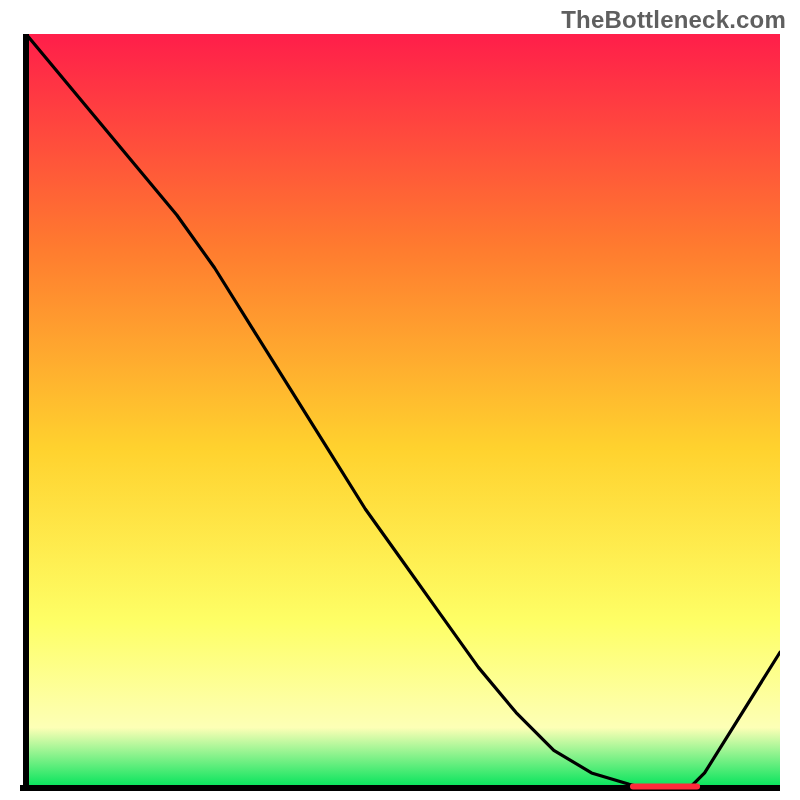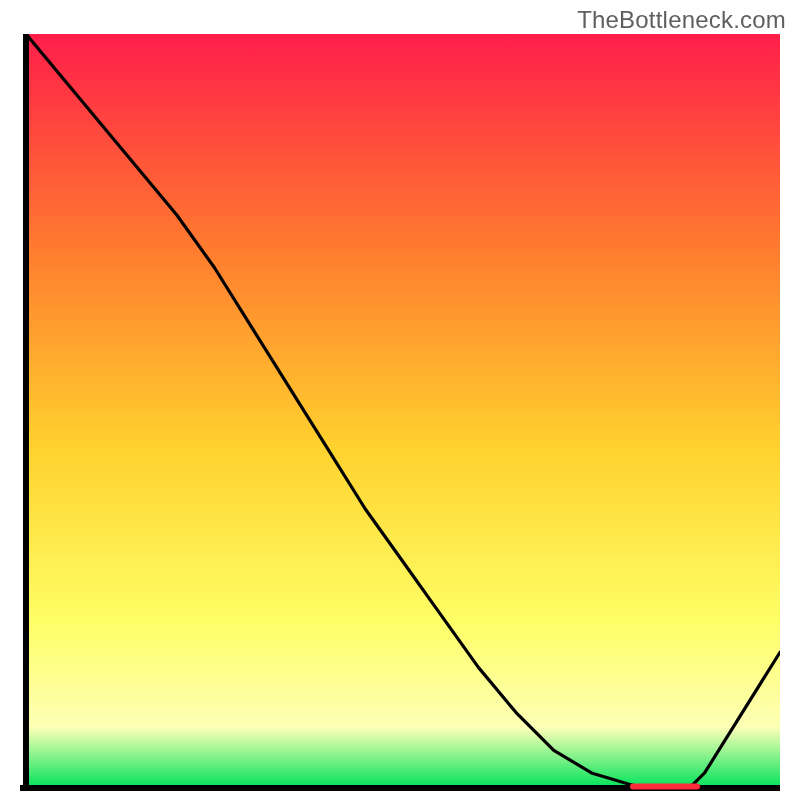--- a/index.html
+++ b/index.html
@@ -8,21 +8,21 @@
     position: relative;
     width: 800px;
     height: 800px;
   }
   .watermark {
     position: absolute;
     top: 6px;
     right: 14px;
     font-family: Arial, Helvetica, sans-serif;
     font-size: 24px;
-    font-weight: 400;
+    font-weight: 700;
     color: #5f5f5f;
     letter-spacing: 0.2px;
   }
   .plot {
     position: absolute;
     left: 20px;
     top: 34px;
     width: 760px;
     height: 760px;
   }

